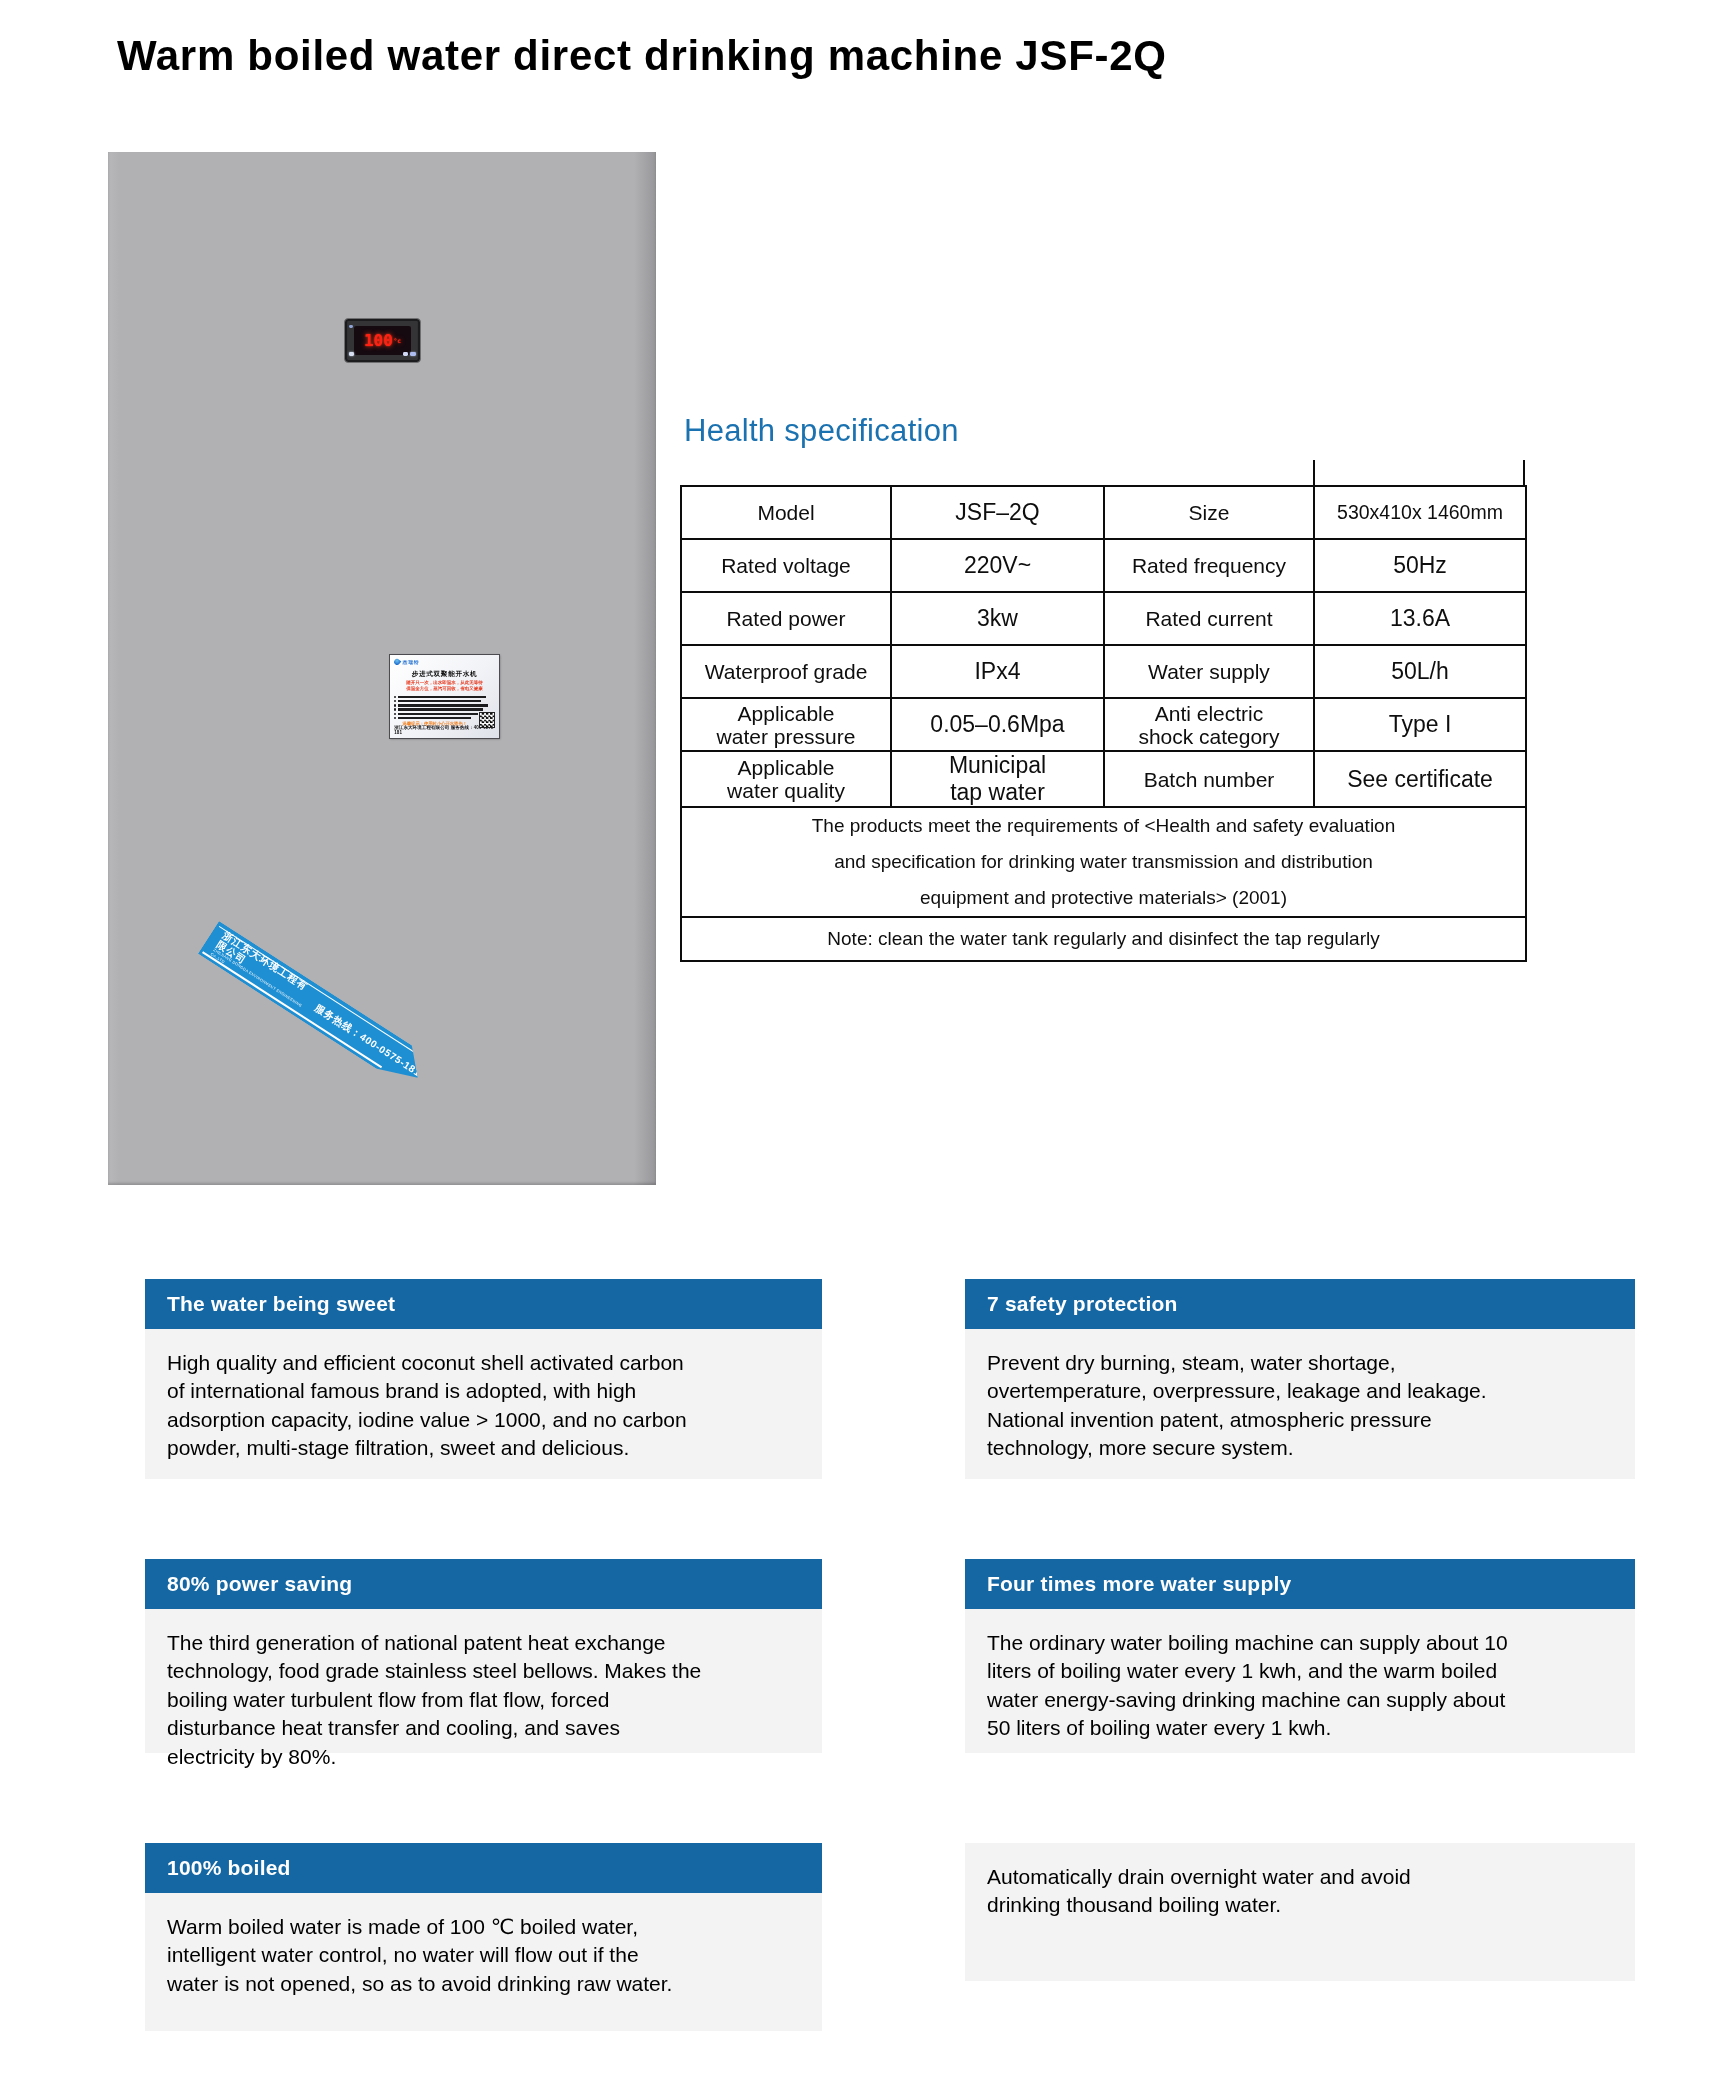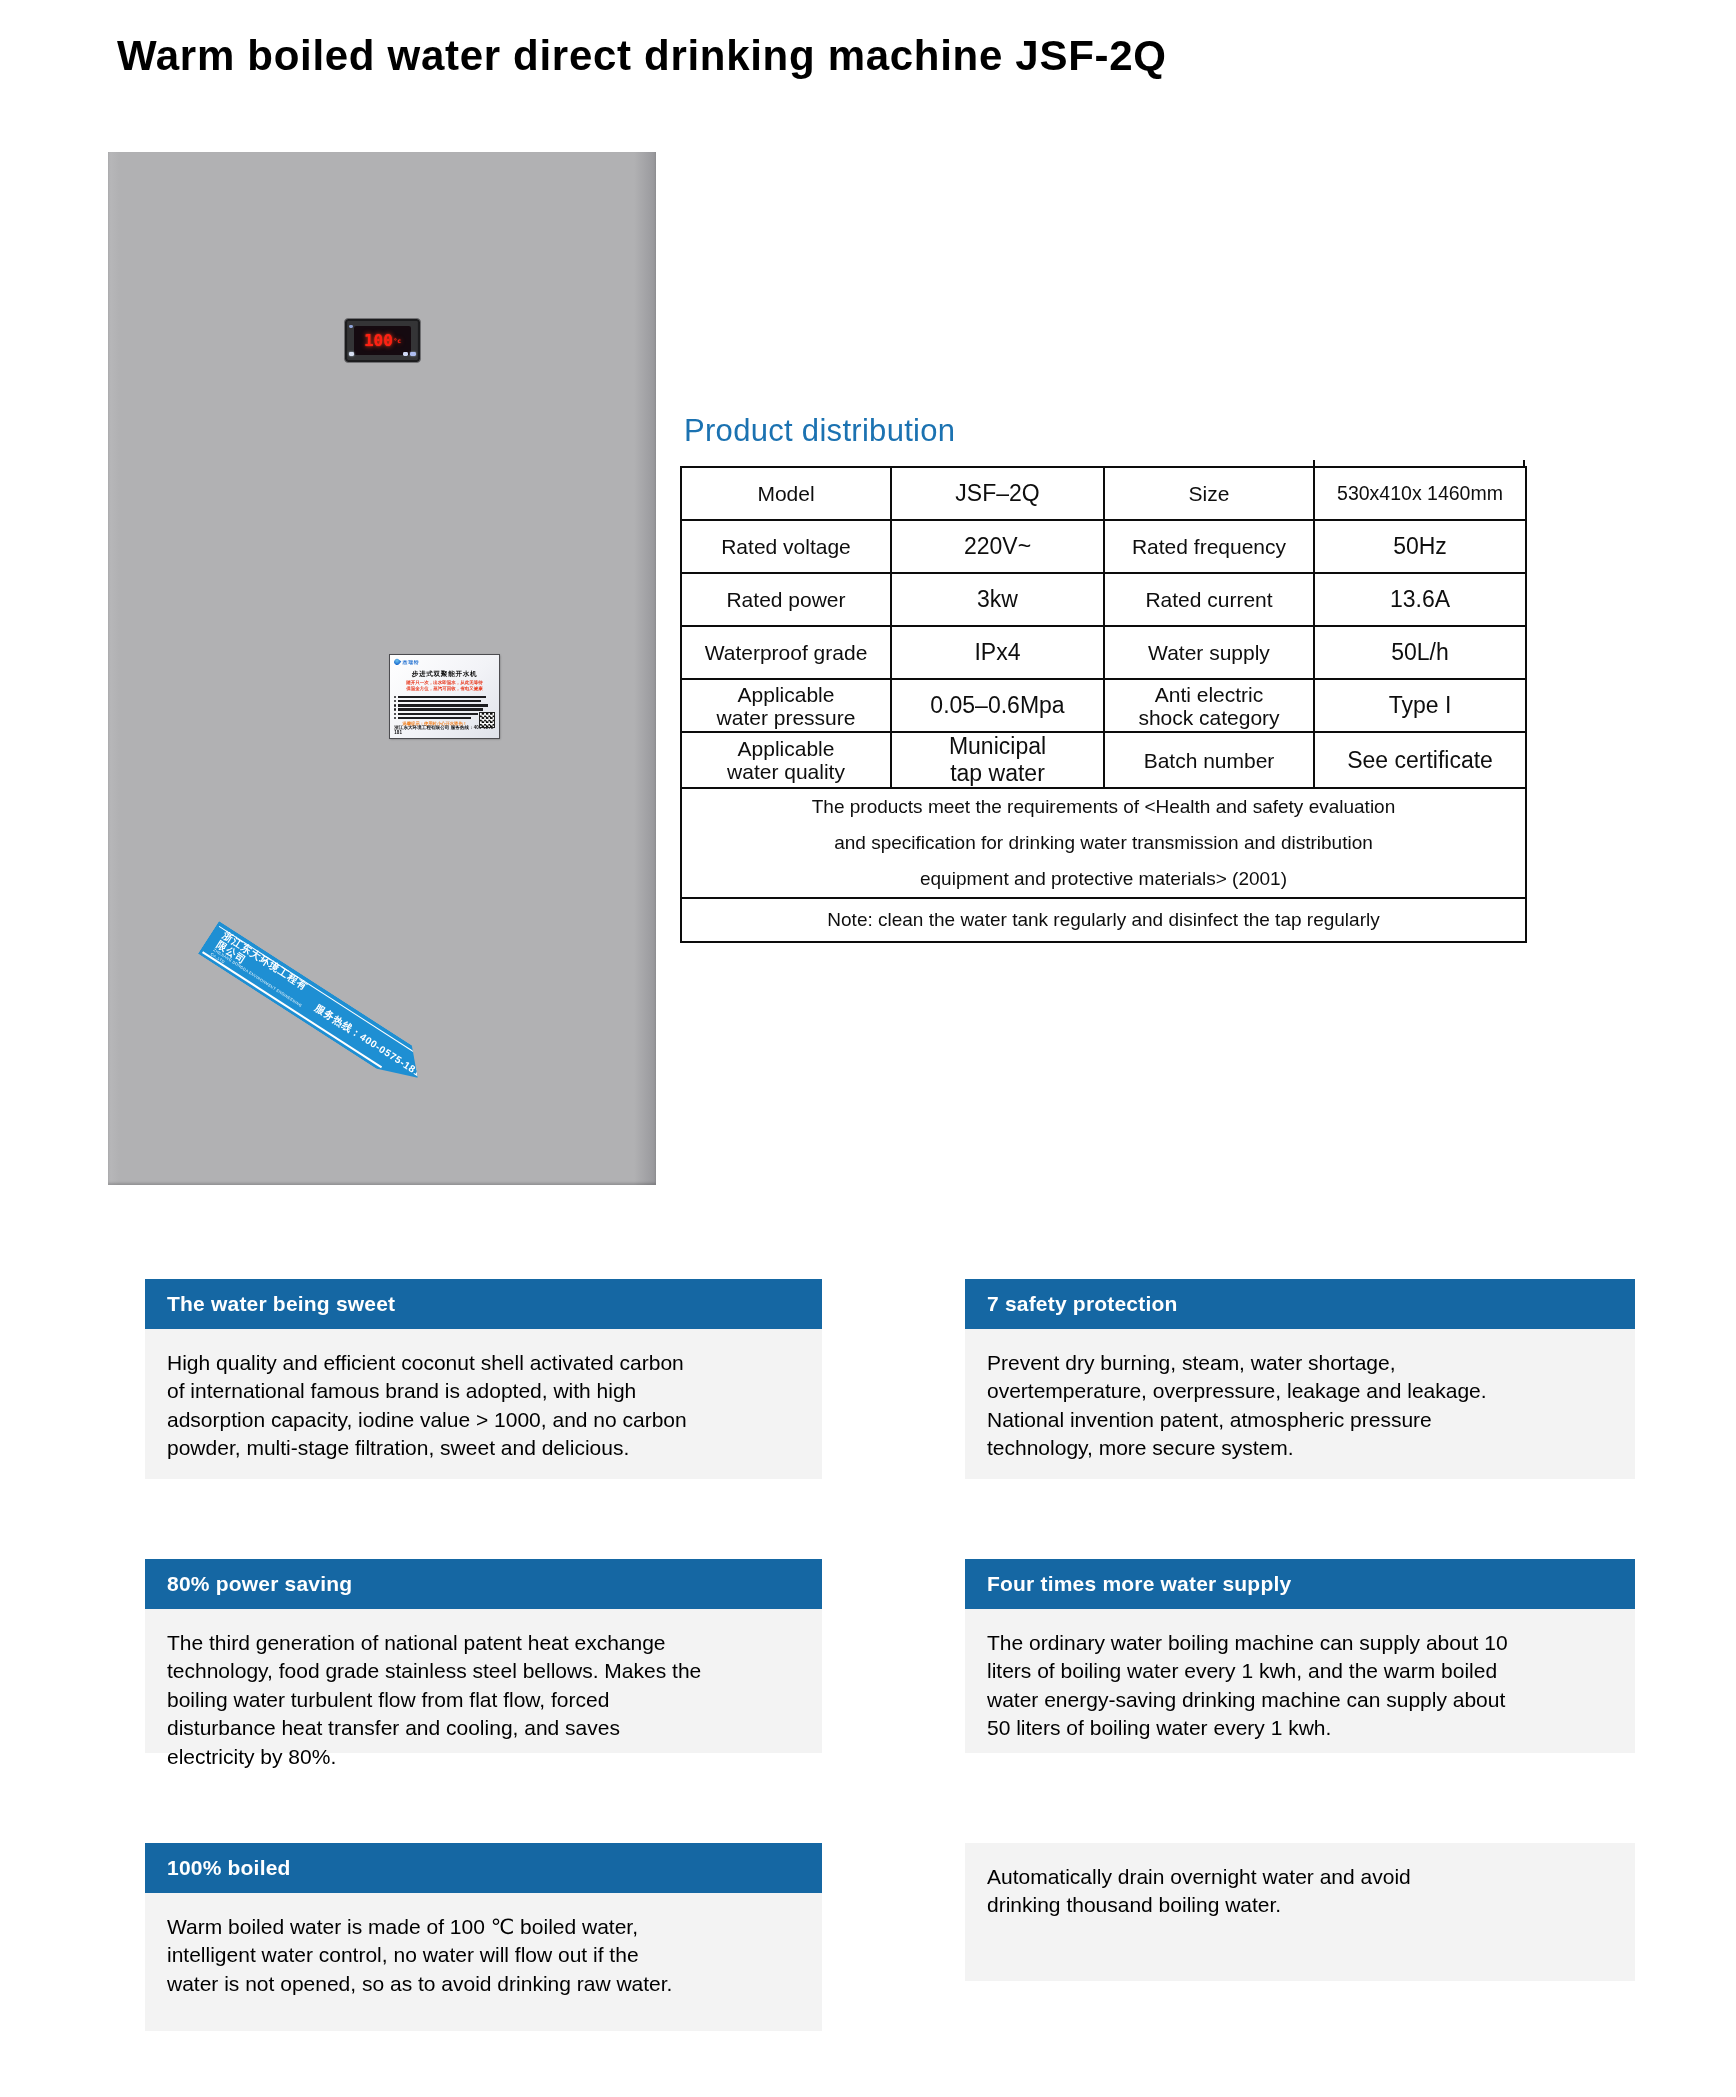--- a/index.html
+++ b/index.html
@@ -81,21 +81,21 @@
   .rb-co-en{font-size:3.8px;letter-spacing:0.3px;line-height:4.9px;opacity:.95;}
   .rb-hot{font-size:10px;font-weight:700;letter-spacing:0.7px;margin-left:8.4px;white-space:nowrap;}
 
   
   #section-heading{
     left:684px;top:413px;font-size:31px;color:#1b72b1;letter-spacing:0.3px;
   }
   .tick{width:2.1px;height:25px;background:#0c0c0c;top:460px;}
   #tick-a{left:1313px;} #tick-b{left:1523px;}
 
-  #spec-table{left:680px;top:466px;}
+  #spec-table{left:680px;top:485px;}
   #spec-table table{border-collapse:collapse;table-layout:fixed;width:845px;background:#fff;}
   #spec-table td{
     border:2.1px solid #0c0c0c;text-align:center;vertical-align:middle;
     padding:0 4.2px;white-space:pre-line;color:#0e0e0e;
   }
   td.lbl{font-size:21px;line-height:23px;}
   td.val{font-size:23px;}
   td.val-sm{font-size:19.5px;padding:0 1.4px;}
   td.exec-val{font-size:19.5px;text-align:left;padding-left:21px;}
   td.wide{font-size:19px;line-height:36px;text-align:left;padding-left:19.5px;}
@@ -166,21 +166,21 @@
 
   <div class="abs" id="ribbon">
     <span class="rb-co">
       <div class="rb-co-cn">浙江东大环境工程有限公司</div>
       <div class="rb-co-en">ZHEJIANG DONGDA ENVIRONMENT ENGINEERING Co.,LTD</div>
     </span>
     <span class="rb-hot">服务热线：400-0575-181</span>
   </div>
 </div>
 
-<div class="abs" id="section-heading">Product distribution</div>
+<div class="abs" id="section-heading">Health specification</div>
 
 <div class="abs tick" id="tick-a"></div>
 <div class="abs tick" id="tick-b"></div>
 
 <div class="abs" id="spec-table">
   <table>
     <colgroup>
         <col style="width:210px">
         <col style="width:213px">
         <col style="width:210px">

